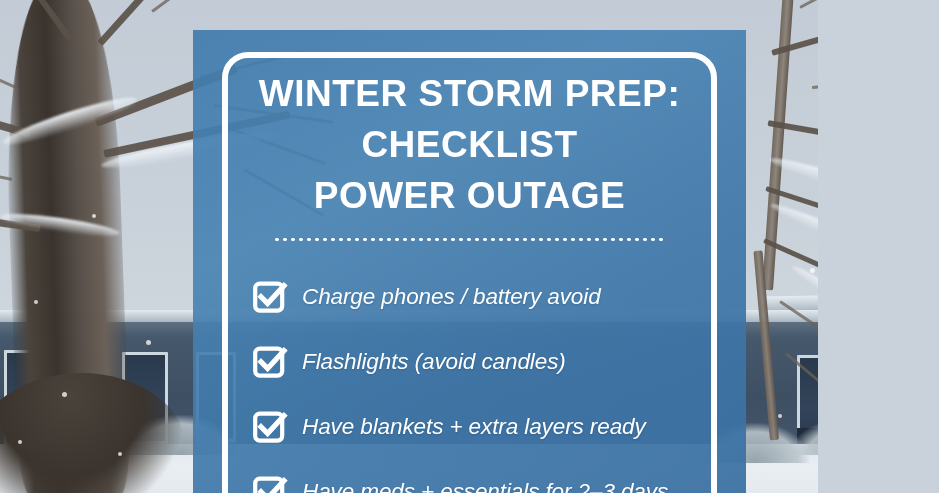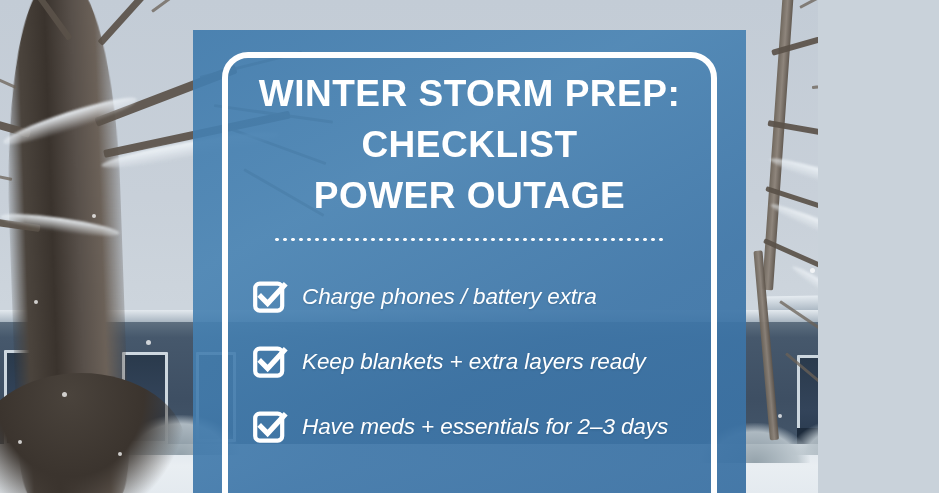--- a/index.html
+++ b/index.html
@@ -314,32 +314,41 @@
 
       <ul class="list">
 
         <li class="item">
           <span class="cbox">
             <svg width="33" height="33" viewBox="0 0 33 33" aria-hidden="true">
               <rect x="2.2" y="3.6" width="27" height="27" rx="4.5" ry="4.5" fill="none" stroke="#ffffff" stroke-width="4.2"></rect>
               <path d="M8 16.8 L14.6 23.4 L31 5.6" fill="none" stroke="#ffffff" stroke-width="5.2" stroke-linecap="square" stroke-linejoin="miter"></path>
             </svg>
           </span>
-          <span class="item-label">Charge phones / battery extra</span>
+          <span class="item-label">Charge phones / battery avoid</span>
         </li>
-
 
         <li class="item">
           <span class="cbox">
             <svg width="33" height="33" viewBox="0 0 33 33" aria-hidden="true">
               <rect x="2.2" y="3.6" width="27" height="27" rx="4.5" ry="4.5" fill="none" stroke="#ffffff" stroke-width="4.2"></rect>
               <path d="M8 16.8 L14.6 23.4 L31 5.6" fill="none" stroke="#ffffff" stroke-width="5.2" stroke-linecap="square" stroke-linejoin="miter"></path>
             </svg>
           </span>
-          <span class="item-label">Keep blankets + extra layers ready</span>
+          <span class="item-label">Flashlights (avoid candles)</span>
+        </li>
+
+        <li class="item">
+          <span class="cbox">
+            <svg width="33" height="33" viewBox="0 0 33 33" aria-hidden="true">
+              <rect x="2.2" y="3.6" width="27" height="27" rx="4.5" ry="4.5" fill="none" stroke="#ffffff" stroke-width="4.2"></rect>
+              <path d="M8 16.8 L14.6 23.4 L31 5.6" fill="none" stroke="#ffffff" stroke-width="5.2" stroke-linecap="square" stroke-linejoin="miter"></path>
+            </svg>
+          </span>
+          <span class="item-label">Have blankets + extra layers ready</span>
         </li>
 
         <li class="item">
           <span class="cbox">
             <svg width="33" height="33" viewBox="0 0 33 33" aria-hidden="true">
               <rect x="2.2" y="3.6" width="27" height="27" rx="4.5" ry="4.5" fill="none" stroke="#ffffff" stroke-width="4.2"></rect>
               <path d="M8 16.8 L14.6 23.4 L31 5.6" fill="none" stroke="#ffffff" stroke-width="5.2" stroke-linecap="square" stroke-linejoin="miter"></path>
             </svg>
           </span>
           <span class="item-label">Have meds + essentials for 2–3 days</span>

